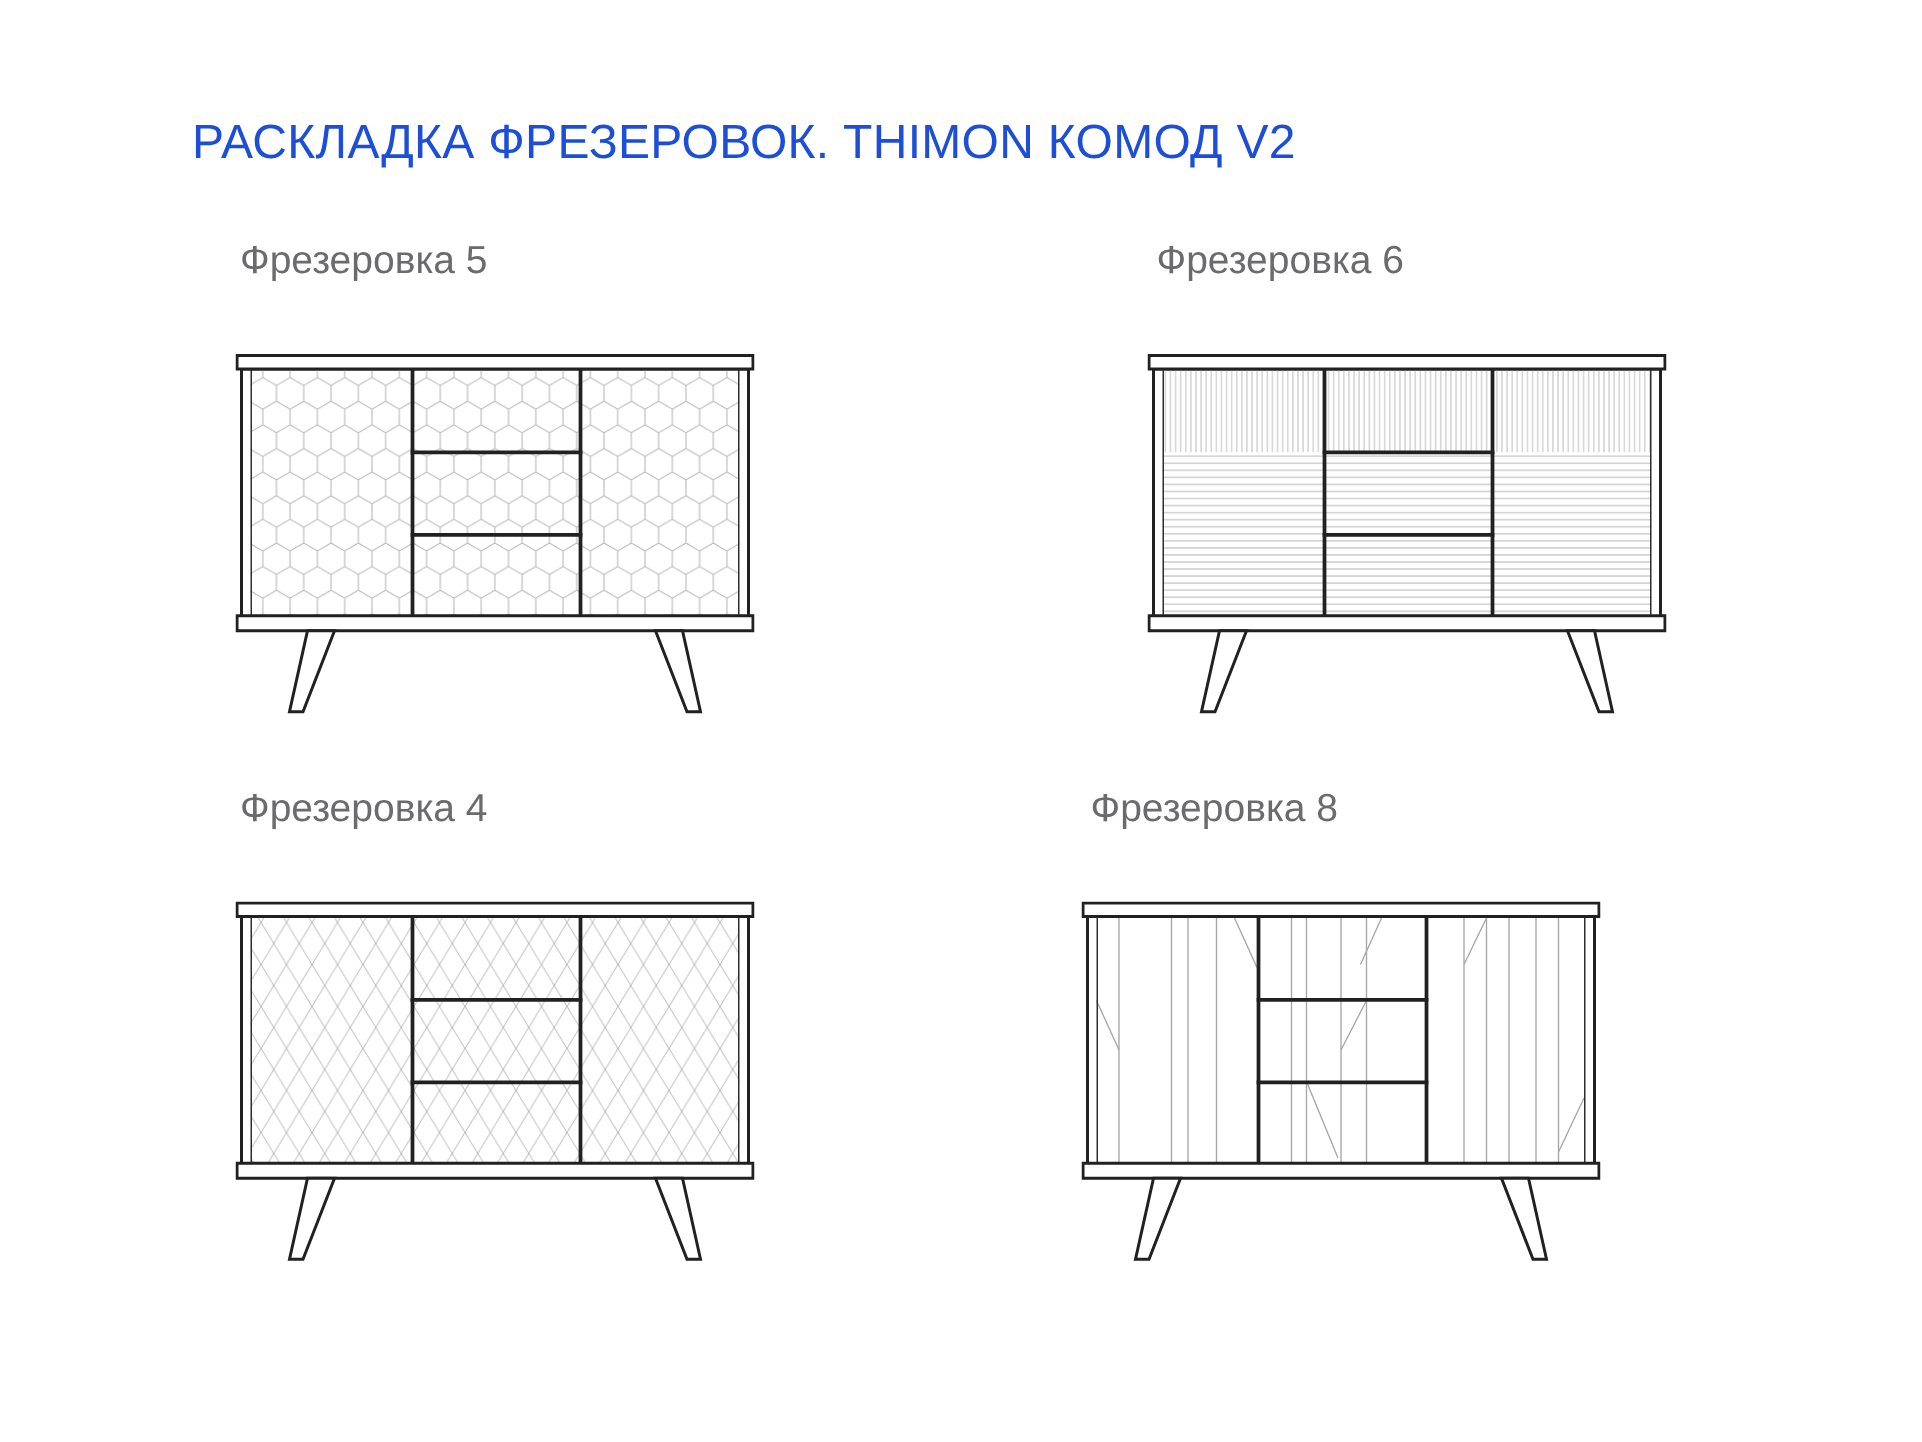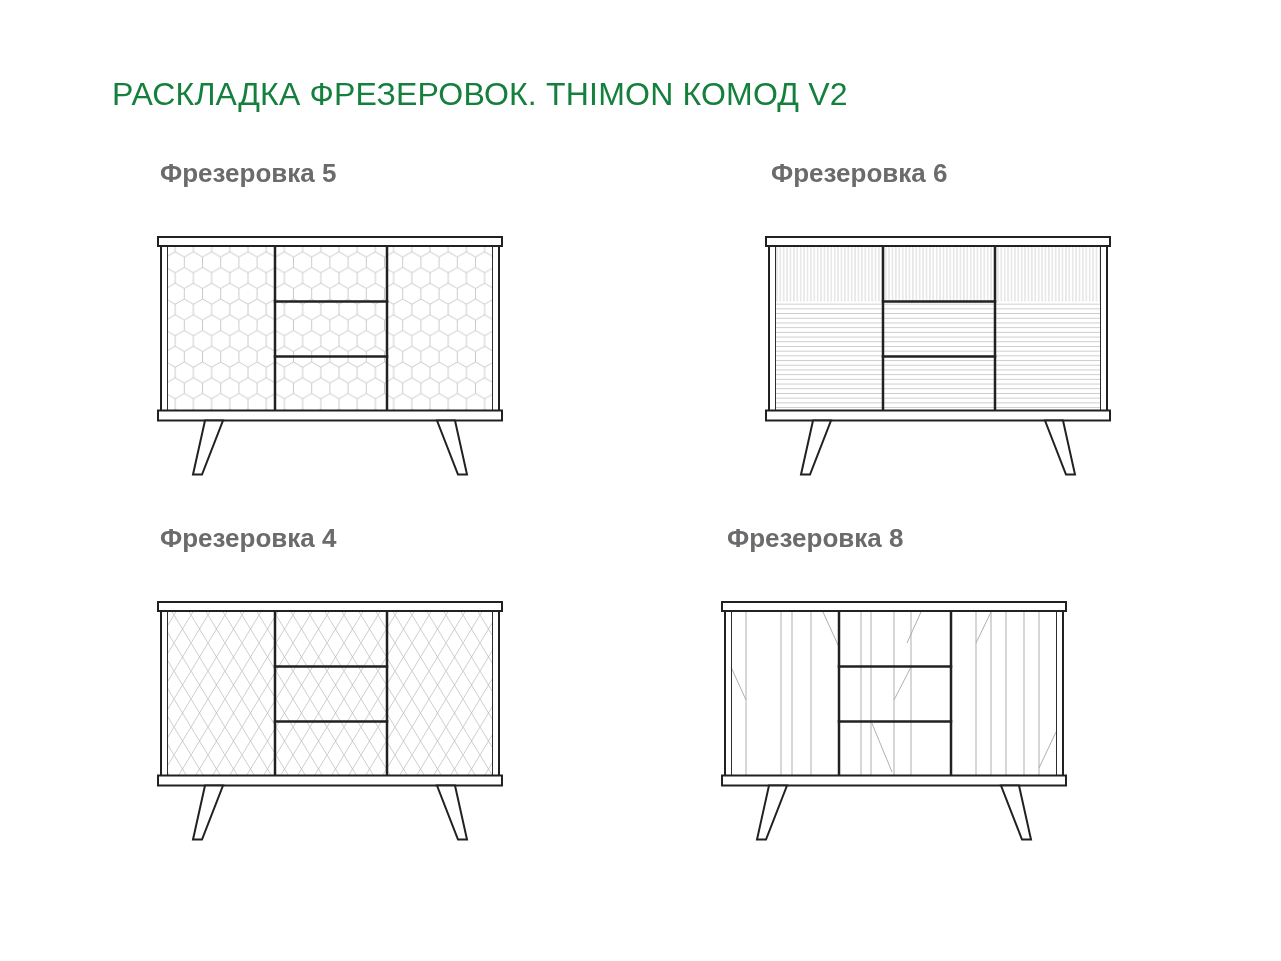--- a/index.html
+++ b/index.html
@@ -12,40 +12,40 @@
     font-family: "Liberation Sans", "DejaVu Sans", sans-serif;
   }
   .page {
     position: relative;
     width: 1281px;
     height: 961px;
     background: #ffffff;
   }
   .page-title {
     position: absolute;
-    left: 112px;
+    left: 128px;
     top: 76px;
     font-size: 32px;
     font-weight: 400;
     letter-spacing: 0.2px;
-    color: #15803d;
+    color: #1d4ed8;
     white-space: nowrap;
     margin: 0;
   }
   .fig {
     position: absolute;
     width: 346px;
     height: 240px;
   }
   .fig-label {
     position: absolute;
     left: 3px;
     top: -78px;
     font-size: 26px;
-    font-weight: 700;
+    font-weight: 400;
     color: #6b6b6d;
     white-space: nowrap;
   }
   .fig-b .fig-label, .fig-d .fig-label { left: 6px; }
   .fig-a { left: 157px; top: 236px; }
   .fig-b { left: 721px; top: 236px; margin-left: 44px; }
   .fig-c { left: 157px; top: 601px; }
   .fig-d { left: 721px; top: 601px; }
   .cabinet-svg { position: absolute; left: 0; top: 0; }
   .defs-holder { position: absolute; width: 0; height: 0; }

